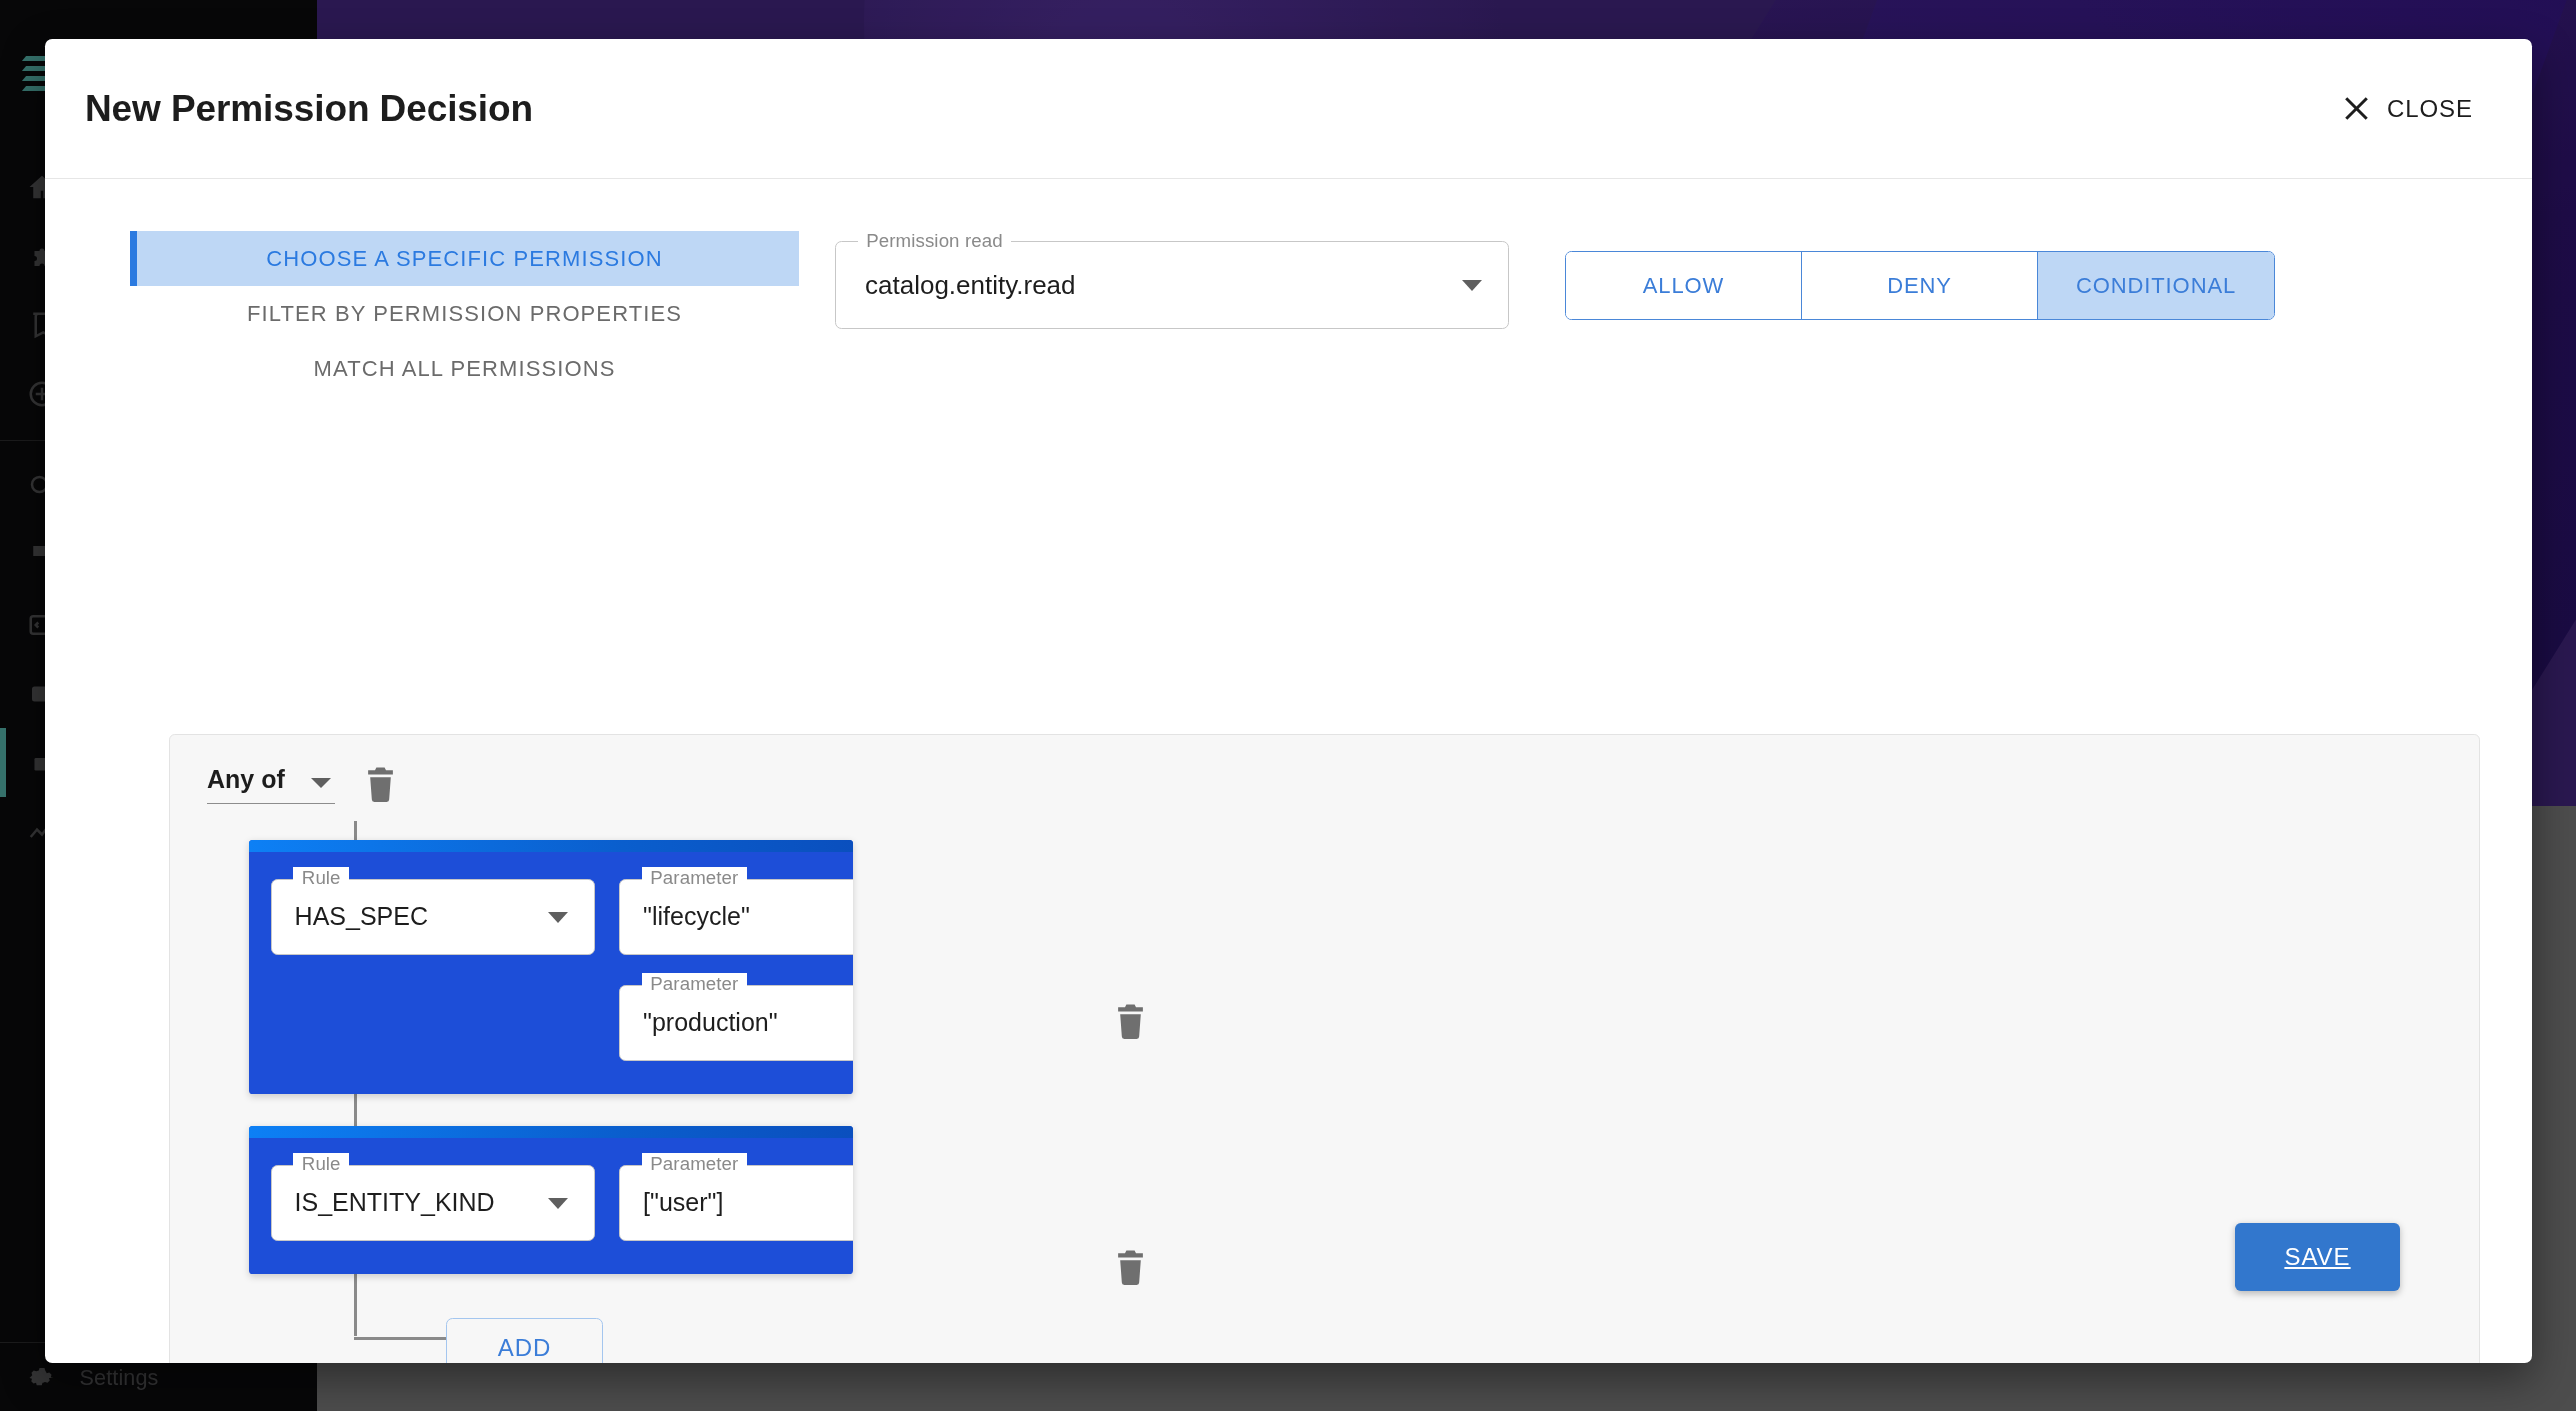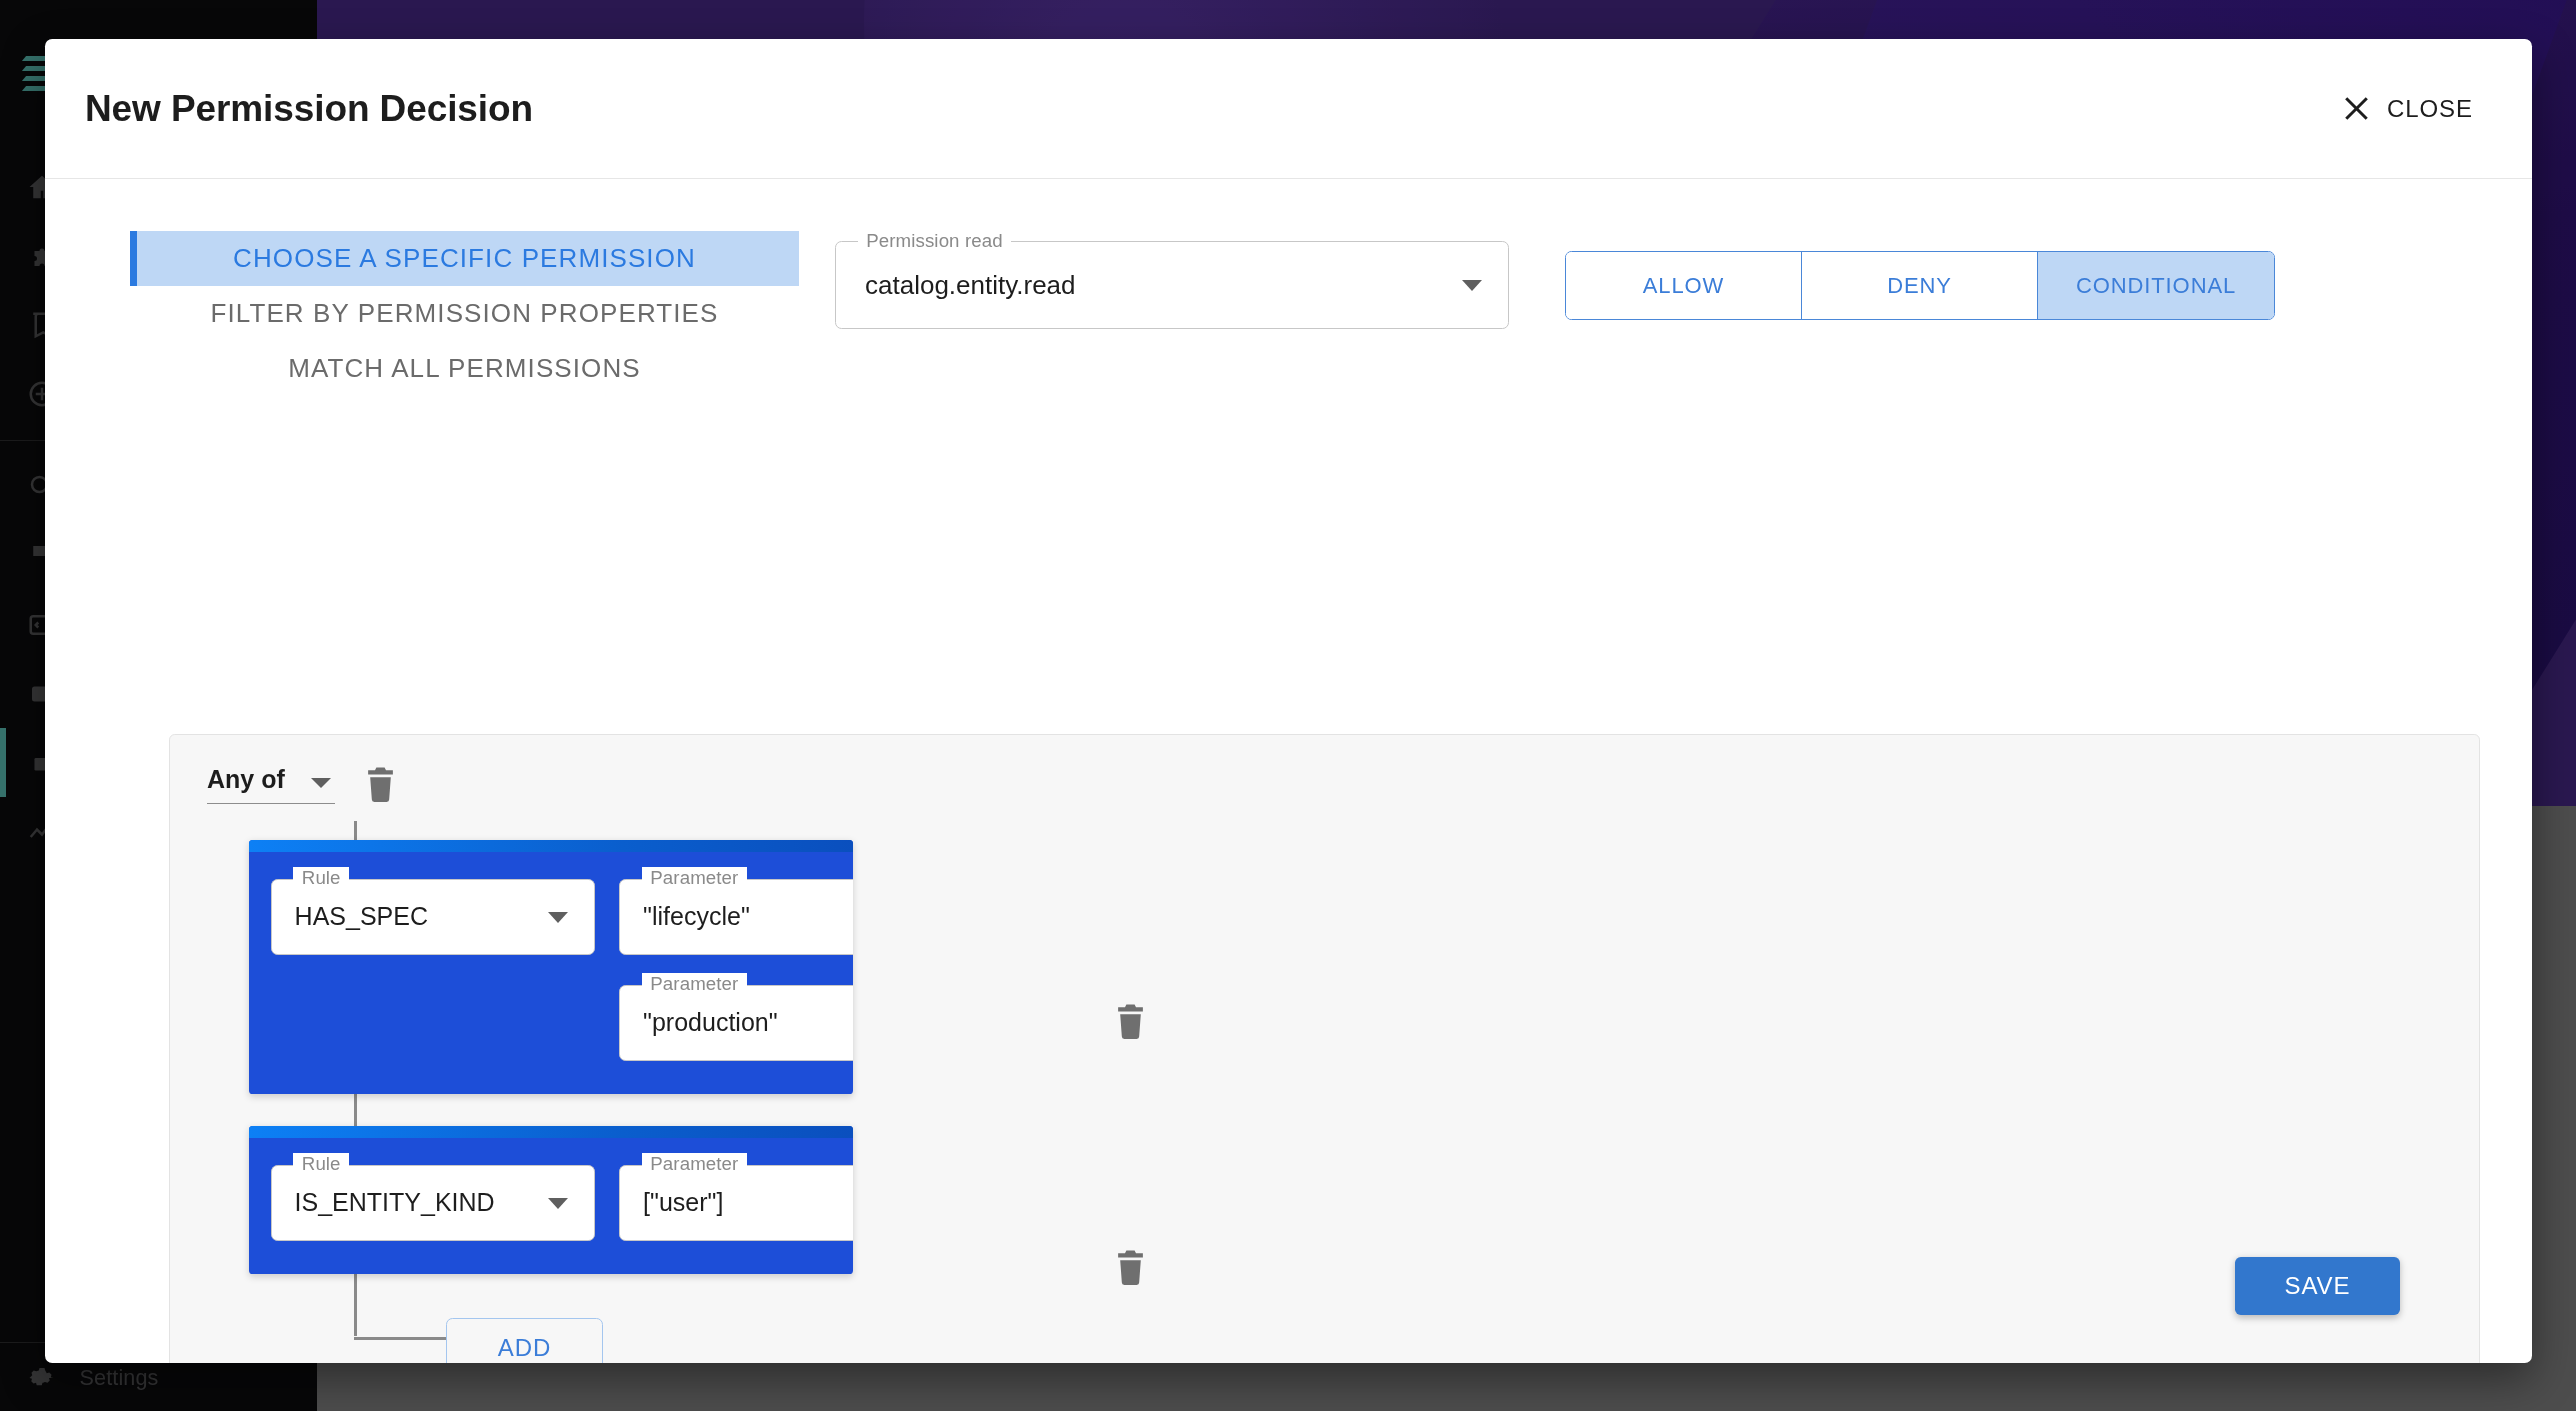--- a/index.html
+++ b/index.html
@@ -191,21 +191,21 @@
     flex: none;
     display: flex;
     flex-direction: column;
     padding-top: 10px;
   }
   .mode-tab {
     height: 55px;
     display: flex;
     align-items: center;
     justify-content: center;
-    font-size: 26px;
+    font-size: 22px;
     letter-spacing: 1.1px;
     color: #6b6b6b;
     cursor: pointer;
     position: relative;
     margin-bottom: 0;
   }
   .mode-tab + .mode-tab { margin-top: 0; }
   .mode-tab.selected {
     background: #bed7f5;
     color: #2b7ae0;
@@ -399,31 +399,32 @@
     font-size: 24px;
     letter-spacing: 0.9px;
     font-family: "Liberation Sans", sans-serif;
     display: flex;
     align-items: center;
     justify-content: center;
     cursor: pointer;
   }
   #save-button {
     position: absolute;
-    right: 132px; bottom: 48px;
-    width: 165px; height: 58px;
+    right: 132px; bottom: 72px;
+    width: 165px; height: 68px;
     background: #3277cd;
     color: #fff;
     border: none;
     border-radius: 5.8px;
     font-size: 24px;
     letter-spacing: 1px;
     font-family: "Liberation Sans", sans-serif;
     cursor: pointer;
     box-shadow: 0 2.9px 7.2px rgba(0,0,0,.25);
+    text-decoration: underline;
   }
 </style>
 </head>
 <body>
 
 <div id="app-background">
 
   <div id="purple-banner">
     <div class="banner-shape-a"></div>
     <div class="banner-shape-b"></div>

